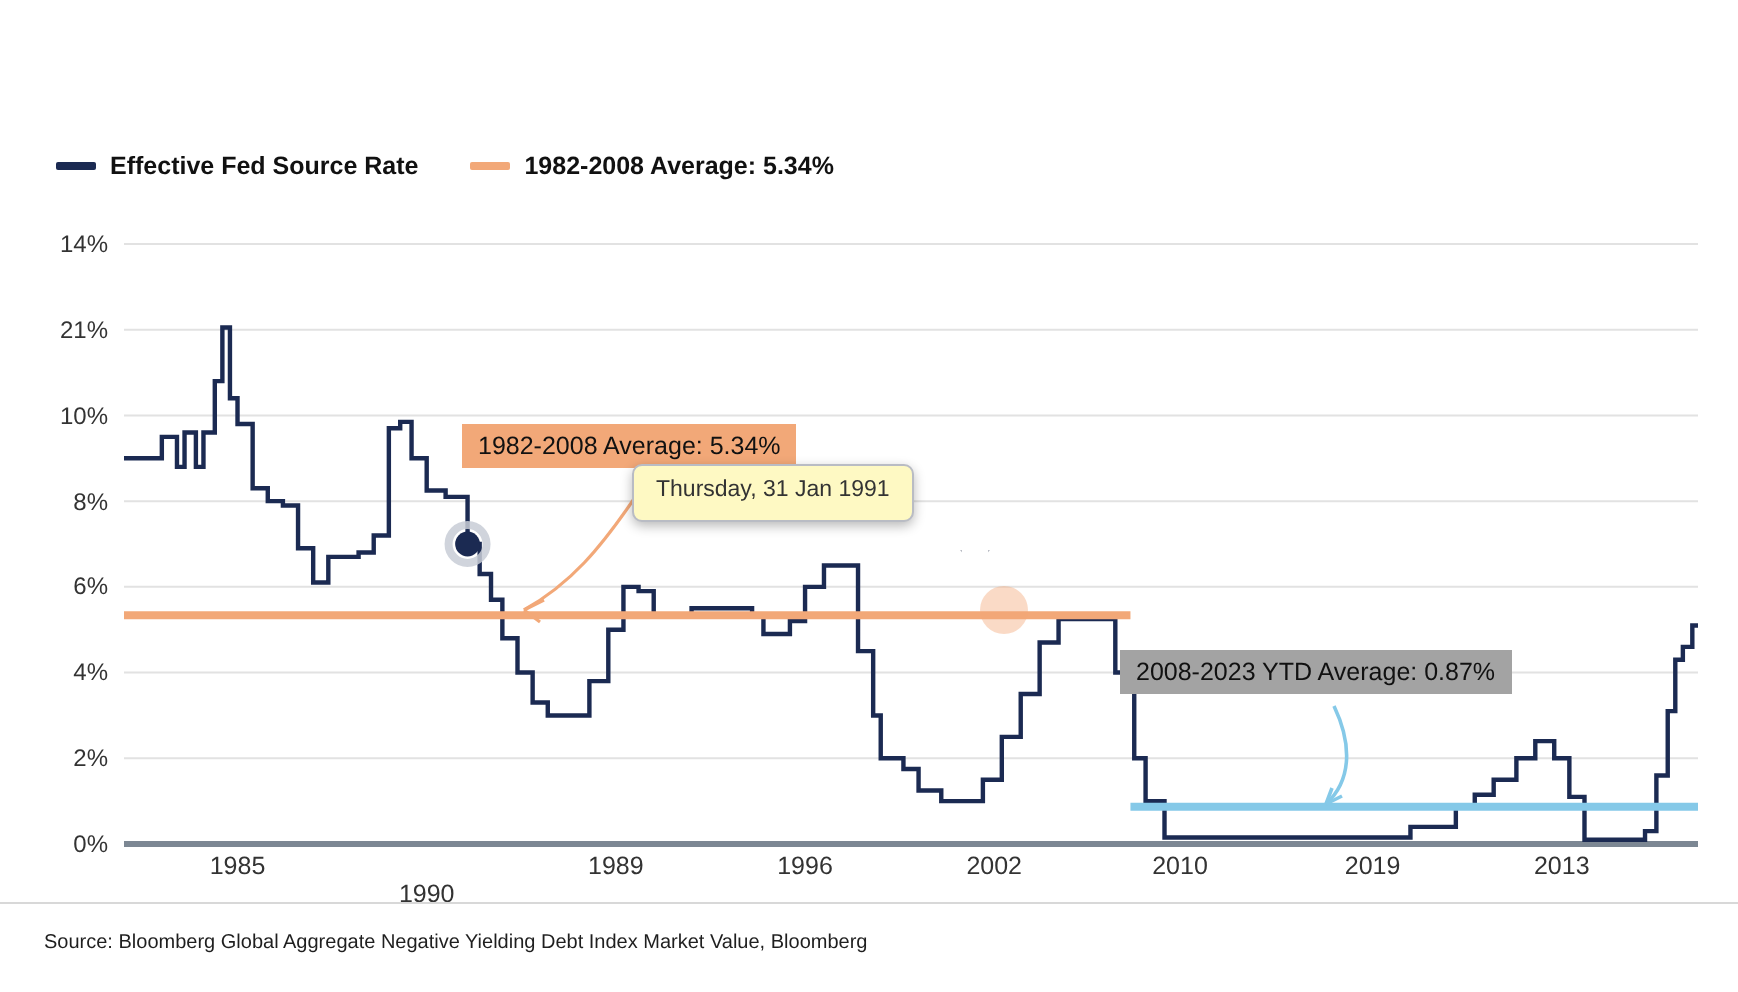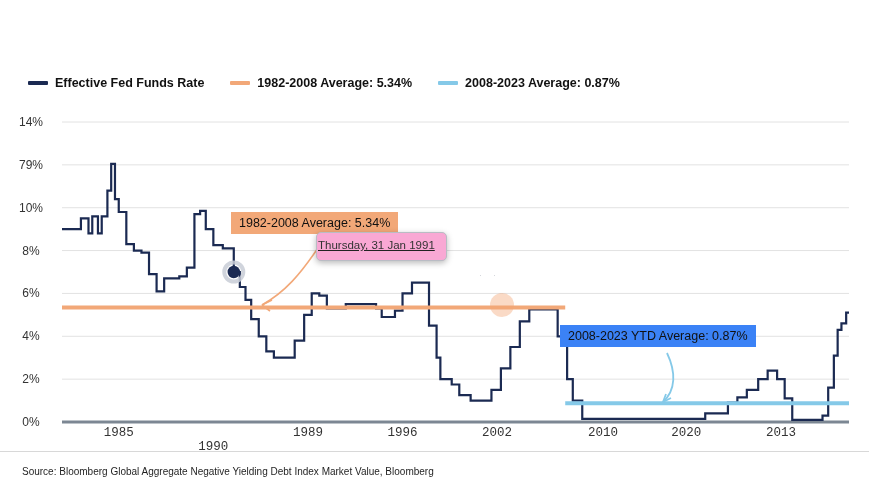--- a/index.html
+++ b/index.html
@@ -16,41 +16,41 @@
   }
 
   .legend{position:absolute;left:28px;top:76px;display:flex;align-items:center;gap:0;}
   .legend-item{display:flex;align-items:center;margin-right:26px;}
   .legend-swatch{width:20px;height:4px;border-radius:1px;margin-right:7px;display:inline-block;}
   .legend-label{font-size:12.5px;font-weight:bold;color:#111111;white-space:nowrap;}
 
   .plot{position:absolute;left:0;top:0;width:869px;height:496px;pointer-events:none;}
 
   .ytick{
-    position:absolute;right:0;width:46px;text-align:center;
+    position:absolute;right:0;width:46px;text-align:right;
     font-size:12px;color:#333333;transform:translateY(-50%);
   }
 
   .xtick{
     position:absolute;top:426px;font-size:12.5px;color:#333333;
-    transform:translateX(-50%);white-space:nowrap;font-family:Liberation Mono, monospace;
+    transform:translateX(-50%);white-space:nowrap;
   }
 
   .ann{
     position:absolute;font-size:12.5px;color:#111111;
     padding:4px 8px;white-space:nowrap;line-height:1.15;
   }
   .ann-orange{background:#F2A878;left:231px;top:212px;}
-  .ann-blue{background:#3b82f6;left:560px;top:325px;}
+  .ann-blue{background:#a3a3a3;left:560px;top:325px;}
 
   .tooltip{
     position:absolute;left:316px;top:232px;
-    background:#f9a8d4;border:1px solid #b9bcc4;border-radius:5px;
+    background:#fef9c3;border:1px solid #b9bcc4;border-radius:5px;
     box-shadow:0 2px 6px rgba(0,0,0,.28);
-    padding:6px 11px 7px 1px;white-space:nowrap;z-index:30;text-decoration:underline;
+    padding:6px 11px 7px 11px;white-space:nowrap;z-index:30;
   }
   .tt-date{font-size:11.5px;color:#333333;margin-bottom:2px;}
   .tt-row{font-size:13.5px;color:#222222;}
   .tt-dot{font-size:13px;color:#111111;margin-right:3px;}
   .tt-val{font-weight:bold;color:#111111;}
   .tt-tail{
     position:absolute;left:333px;top:212px;width:13px;height:9px;
     background:#ffffff;
     clip-path:polygon(0 0,100% 0,50% 100%);
     border-left:1px solid #b9bcc4;border-right:1px solid #b9bcc4;
@@ -64,29 +64,25 @@
 </style>
 </head>
 <body>
 
 <div id="page">
 
 
   <div class="legend">
     <div class="legend-item">
       <span class="legend-swatch" style="background:#1B2A52;"></span>
-      <span class="legend-label">Effective Fed Funds Rate</span>
+      <span class="legend-label">Effective Fed Source Rate</span>
     </div>
     <div class="legend-item">
       <span class="legend-swatch" style="background:#F2A878;"></span>
       <span class="legend-label">1982-2008 Average: 5.34%</span>
-    </div>
-    <div class="legend-item">
-      <span class="legend-swatch" style="background:#85C9E8;"></span>
-      <span class="legend-label">2008-2023 Average: 0.87%</span>
     </div>
   </div>
 
   <svg class="plot" viewBox="0 0 869 496" width="869" height="496">
     <g id="gridlines">
         <line x1="62" y1="422" x2="849" y2="422" stroke="#7C8793" stroke-width="3"></line>
         <line x1="62" y1="379.14285714285717" x2="849" y2="379.14285714285717" stroke="#E2E2E2" stroke-width="1"></line>
         <line x1="62" y1="336.2857142857143" x2="849" y2="336.2857142857143" stroke="#E2E2E2" stroke-width="1"></line>
         <line x1="62" y1="293.42857142857144" x2="849" y2="293.42857142857144" stroke="#E2E2E2" stroke-width="1"></line>
         <line x1="62" y1="250.57142857142858" x2="849" y2="250.57142857142858" stroke="#E2E2E2" stroke-width="1"></line>
@@ -114,31 +110,31 @@
       </g>
   </svg>
 
   <div id="yticks">
       <div class="ytick" style="top: 422px; left: 8px;">0%</div>
       <div class="ytick" style="top: 379.143px; left: 8px;">2%</div>
       <div class="ytick" style="top: 336.286px; left: 8px;">4%</div>
       <div class="ytick" style="top: 293.429px; left: 8px;">6%</div>
       <div class="ytick" style="top: 250.571px; left: 8px;">8%</div>
       <div class="ytick" style="top: 207.714px; left: 8px;">10%</div>
-      <div class="ytick" style="top: 164.857px; left: 8px;">79%</div>
+      <div class="ytick" style="top: 164.857px; left: 8px;">21%</div>
       <div class="ytick" style="top: 122px; left: 8px;">14%</div>
     </div>
   <div id="xticks">
       <div class="xtick" style="left: 118.755px;">1985</div>
       <div class="xtick" style="left: 213.346px; margin-top: 14px;">1990</div>
       <div class="xtick" style="left: 307.938px;">1989</div>
       <div class="xtick" style="left: 402.529px;">1996</div>
       <div class="xtick" style="left: 497.12px;">2002</div>
-      <div class="xtick" style="left: 603px;">2010</div>
-      <div class="xtick" style="left: 686.303px;">2020</div>
+      <div class="xtick" style="left: 590px;">2010</div>
+      <div class="xtick" style="left: 686.303px;">2019</div>
       <div class="xtick" style="left: 780.894px;">2013</div>
     </div>
 
   <div class="ann ann-orange">1982-2008 Average: 5.34%</div>
   <div class="ann ann-blue">2008-2023 YTD Average: 0.87%</div>
 
   <div class="tt-tail" style="display: block; left: 480px; top: 275px;"></div>
   <div class="tooltip">
     <div class="tt-date">Thursday, 31 Jan 1991</div>
   </div>

